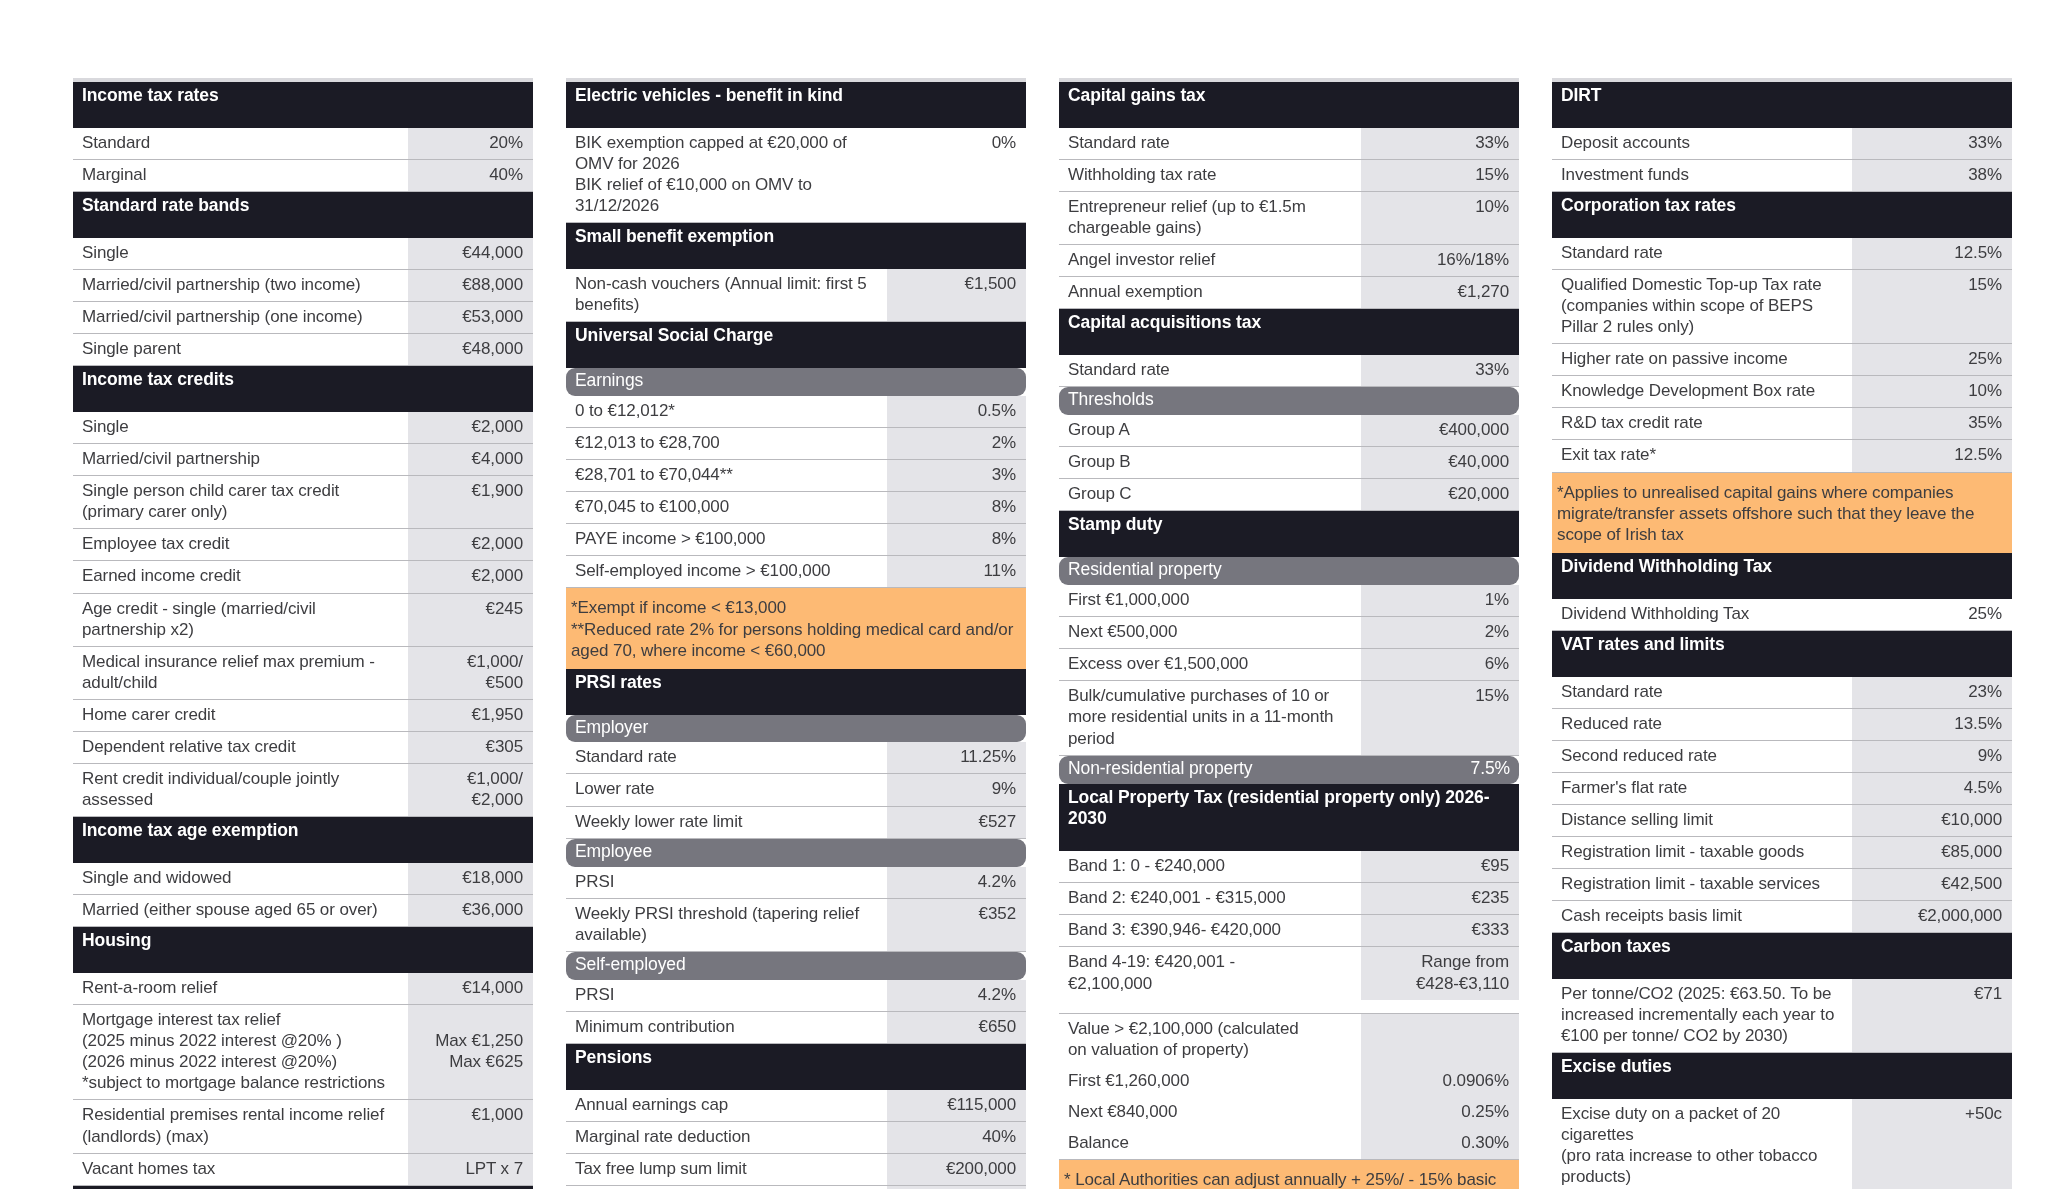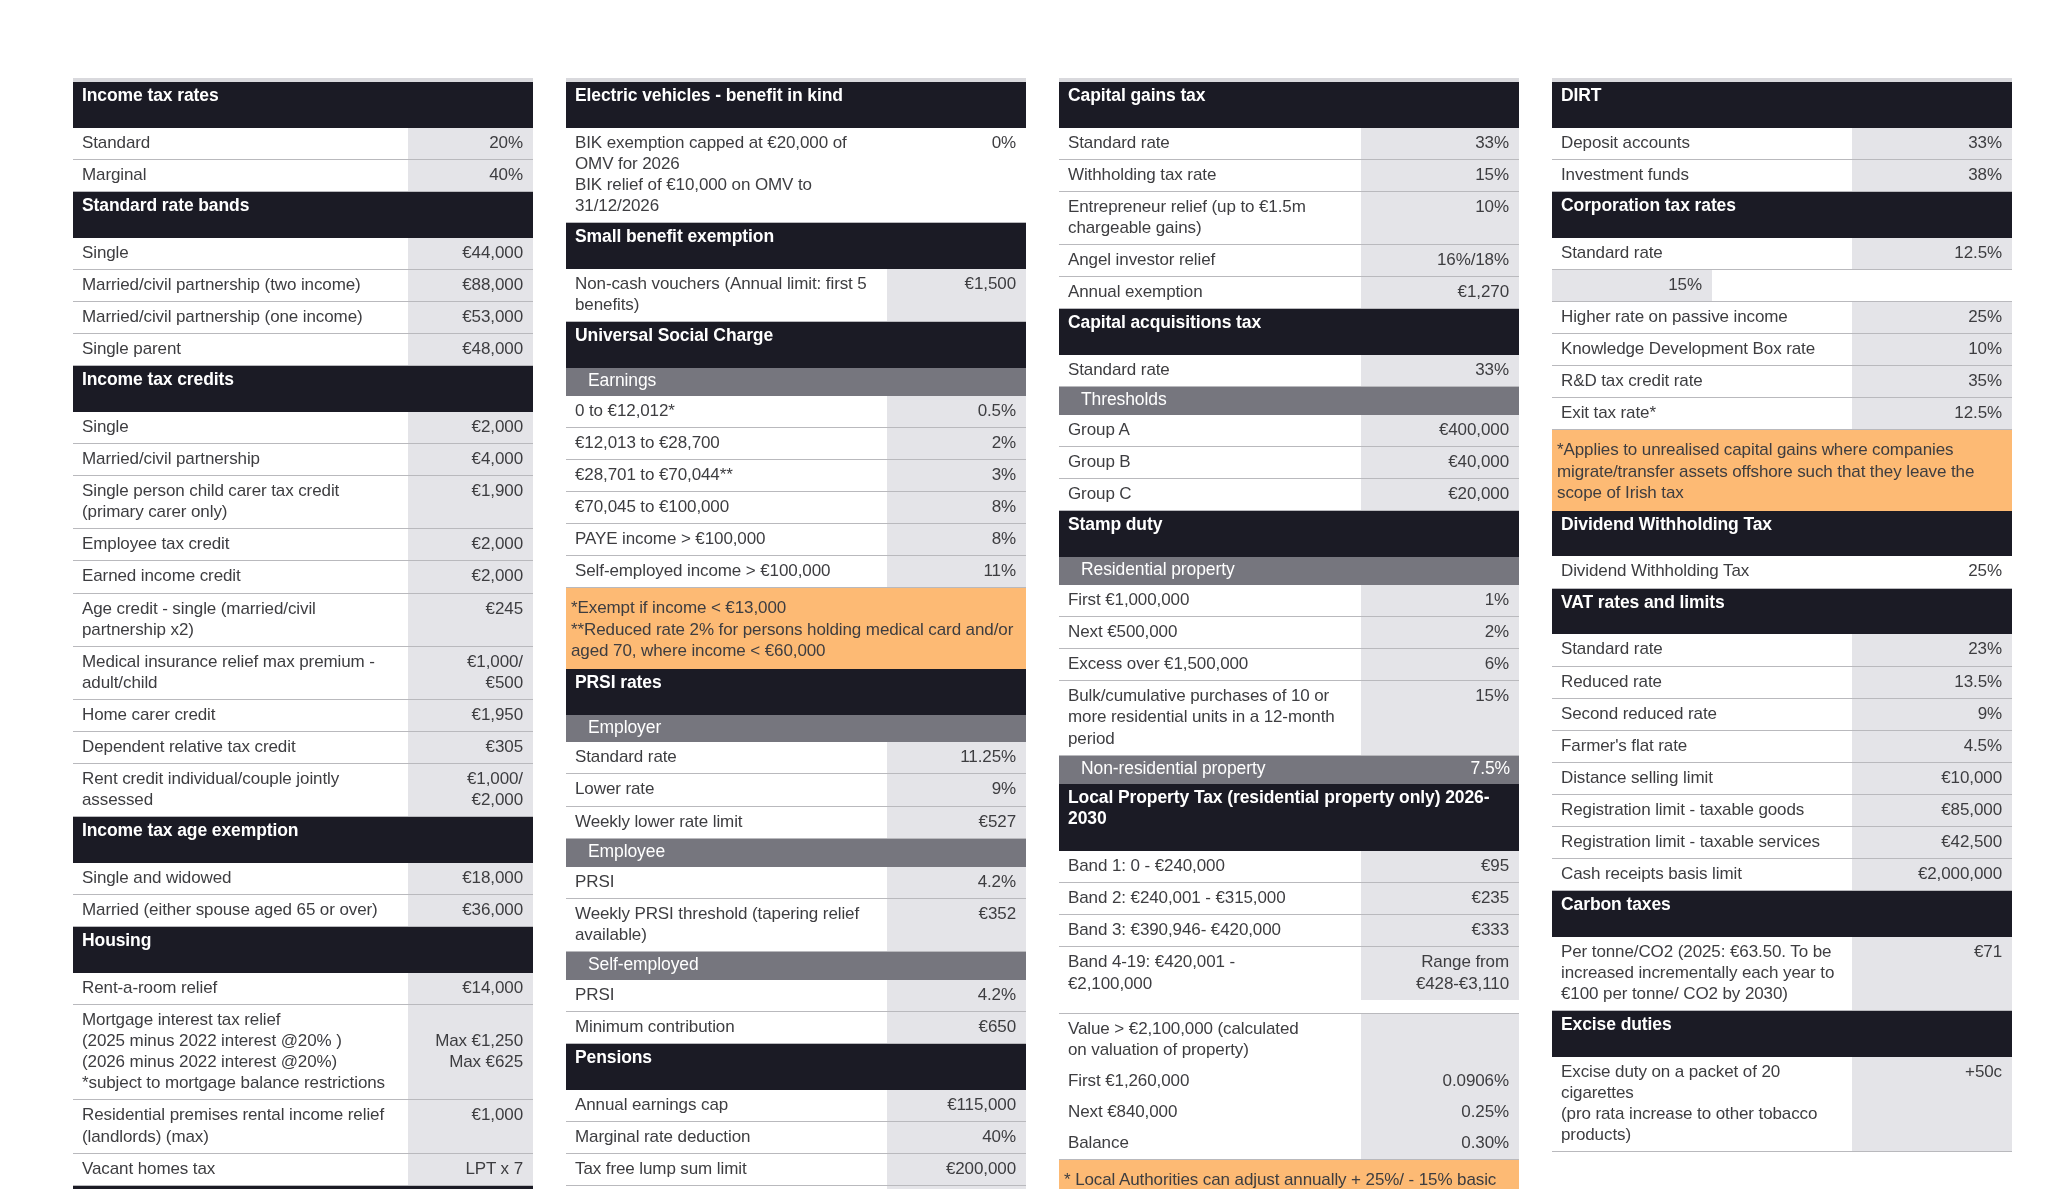--- a/index.html
+++ b/index.html
@@ -20,22 +20,22 @@
   }
   .wrap{display:flex;gap:33px;padding:78px 0 0 73px;align-items:flex-start;}
   .col{width:460px;flex:0 0 460px;}
   .cap{height:4px;background:var(--cap);}
   .sec-header{
     background:var(--header-bg);color:#fff;font-weight:bold;
     font-size:17.5px;line-height:1.25;padding:3px 9px 21px 9px;
   }
   .sub{
     background:var(--subheader-bg);color:#fff;
-    font-size:17.5px;line-height:1.25;padding:2px 9px 4px 22px;
-    display:flex;justify-content:space-between;
+    font-size:17.5px;line-height:1.25;padding:2px 9px 4px 9px;
+    display:flex;justify-content:space-between;border-radius:9px;
   }
   .sub .sub-val{text-align:left;white-space:pre-line;}
   .row{display:flex;align-items:stretch;border-bottom:1px solid var(--border);background:#fff;}
   .row.noborder{border-bottom:none;gap:32px;}
   .row .label{
     flex:1 1 auto;padding:4px 10px 6px 9px;line-height:1.24;white-space:pre-line;
   }
   .row .value{
     flex:0 0 auto;background:var(--value-bg);text-align:right;
     padding:4px 10px 6px 4px;line-height:1.24;white-space:pre-line;
@@ -320,21 +320,21 @@
       </div>
       <div class="row">
         <div class="label">Next €500,000</div>
         <div class="value">2%</div>
       </div>
       <div class="row">
         <div class="label">Excess over €1,500,000</div>
         <div class="value">6%</div>
       </div>
       <div class="row">
-        <div class="label">Bulk/cumulative purchases of 10 or more residential units in a 12-month period</div>
+        <div class="label">Bulk/cumulative purchases of 10 or more residential units in a 11-month period</div>
         <div class="value">15%</div>
       </div>
       <div class="sub">
         <div>Non-residential property</div>
         <div class="sub-val">7.5%</div>
       </div>
       <div class="sec-header">Local Property Tax (residential property only) 2026-2030</div>
       <div class="row">
         <div class="label">Band 1: 0 - €240,000</div>
         <div class="value">€95</div>
@@ -381,20 +381,21 @@
       <div class="row">
         <div class="label">Investment funds</div>
         <div class="value">38%</div>
       </div>
       <div class="sec-header">Corporation tax rates</div>
       <div class="row">
         <div class="label">Standard rate</div>
         <div class="value">12.5%</div>
       </div>
       <div class="row">
+        <div class="label">Qualified Domestic Top-up Tax rate (companies within scope of BEPS Pillar 2 rules only)</div>
         <div class="value">15%</div>
       </div>
       <div class="row">
         <div class="label">Higher rate on passive income</div>
         <div class="value">25%</div>
       </div>
       <div class="row">
         <div class="label">Knowledge Development Box rate</div>
         <div class="value">10%</div>
       </div>

